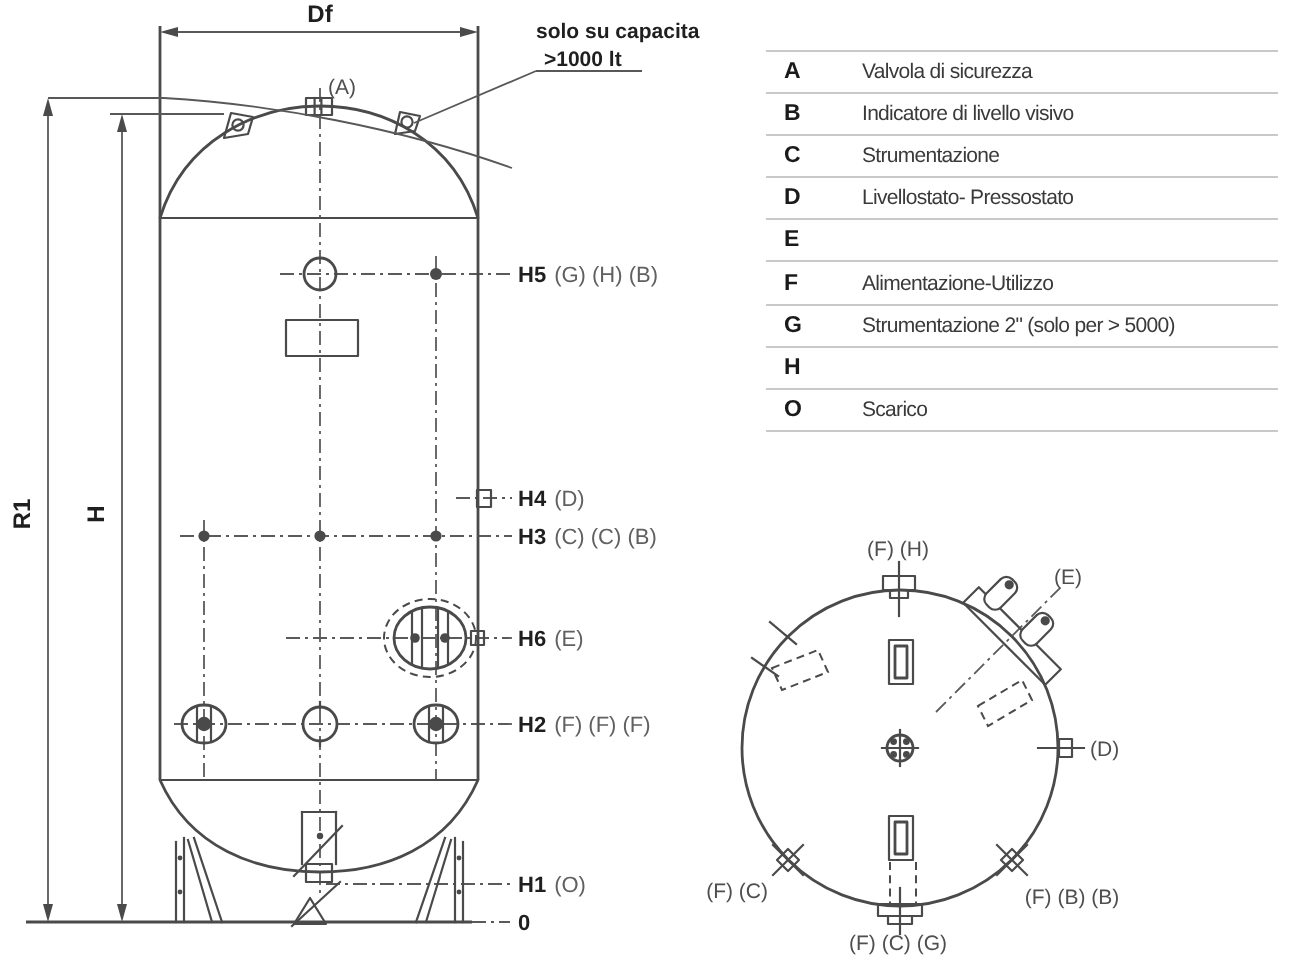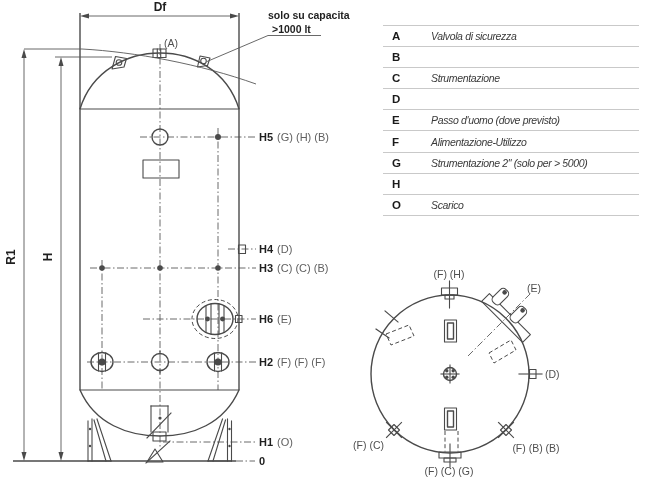--- a/index.html
+++ b/index.html
@@ -35,21 +35,21 @@
   }
   .legend-row{
     display:flex;align-items:center;height:20.1px;
     border-bottom:1px solid #c9c9c9;
   }
   .legend-code{
     flex:0 0 39px;padding-left:9px;
     font-size:11.5px;font-weight:bold;color:#1a1a1a;
   }
   .legend-desc{
-    font-size:10.5px;color:#3a3a3a;letter-spacing:-0.35px;white-space:nowrap;font-style:italic;
+    font-size:10.5px;color:#3a3a3a;letter-spacing:-0.35px;white-space:nowrap;
   }
 </style>
 </head>
 <body>
 
 <div class="stage">
 
   <svg width="645" height="489" viewBox="0 0 645 489">
 
     <g>
@@ -293,31 +293,32 @@
     </g>
   </svg>
 
   <div class="legend">
     <div class="legend-row">
       <span class="legend-code">A</span>
       <span class="legend-desc">Valvola di sicurezza</span>
     </div>
     <div class="legend-row">
       <span class="legend-code">B</span>
+      <span class="legend-desc">Indicatore di livello visivo</span>
     </div>
     <div class="legend-row">
       <span class="legend-code">C</span>
       <span class="legend-desc">Strumentazione</span>
     </div>
     <div class="legend-row">
       <span class="legend-code">D</span>
+      <span class="legend-desc">Livellostato- Pressostato</span>
     </div>
     <div class="legend-row">
       <span class="legend-code">E</span>
-      <span class="legend-desc">Passo d'uomo (dove previsto)</span>
     </div>
     <div class="legend-row">
       <span class="legend-code">F</span>
       <span class="legend-desc">Alimentazione-Utilizzo</span>
     </div>
     <div class="legend-row">
       <span class="legend-code">G</span>
       <span class="legend-desc">Strumentazione 2" (solo per &gt; 5000)</span>
     </div>
     <div class="legend-row">

